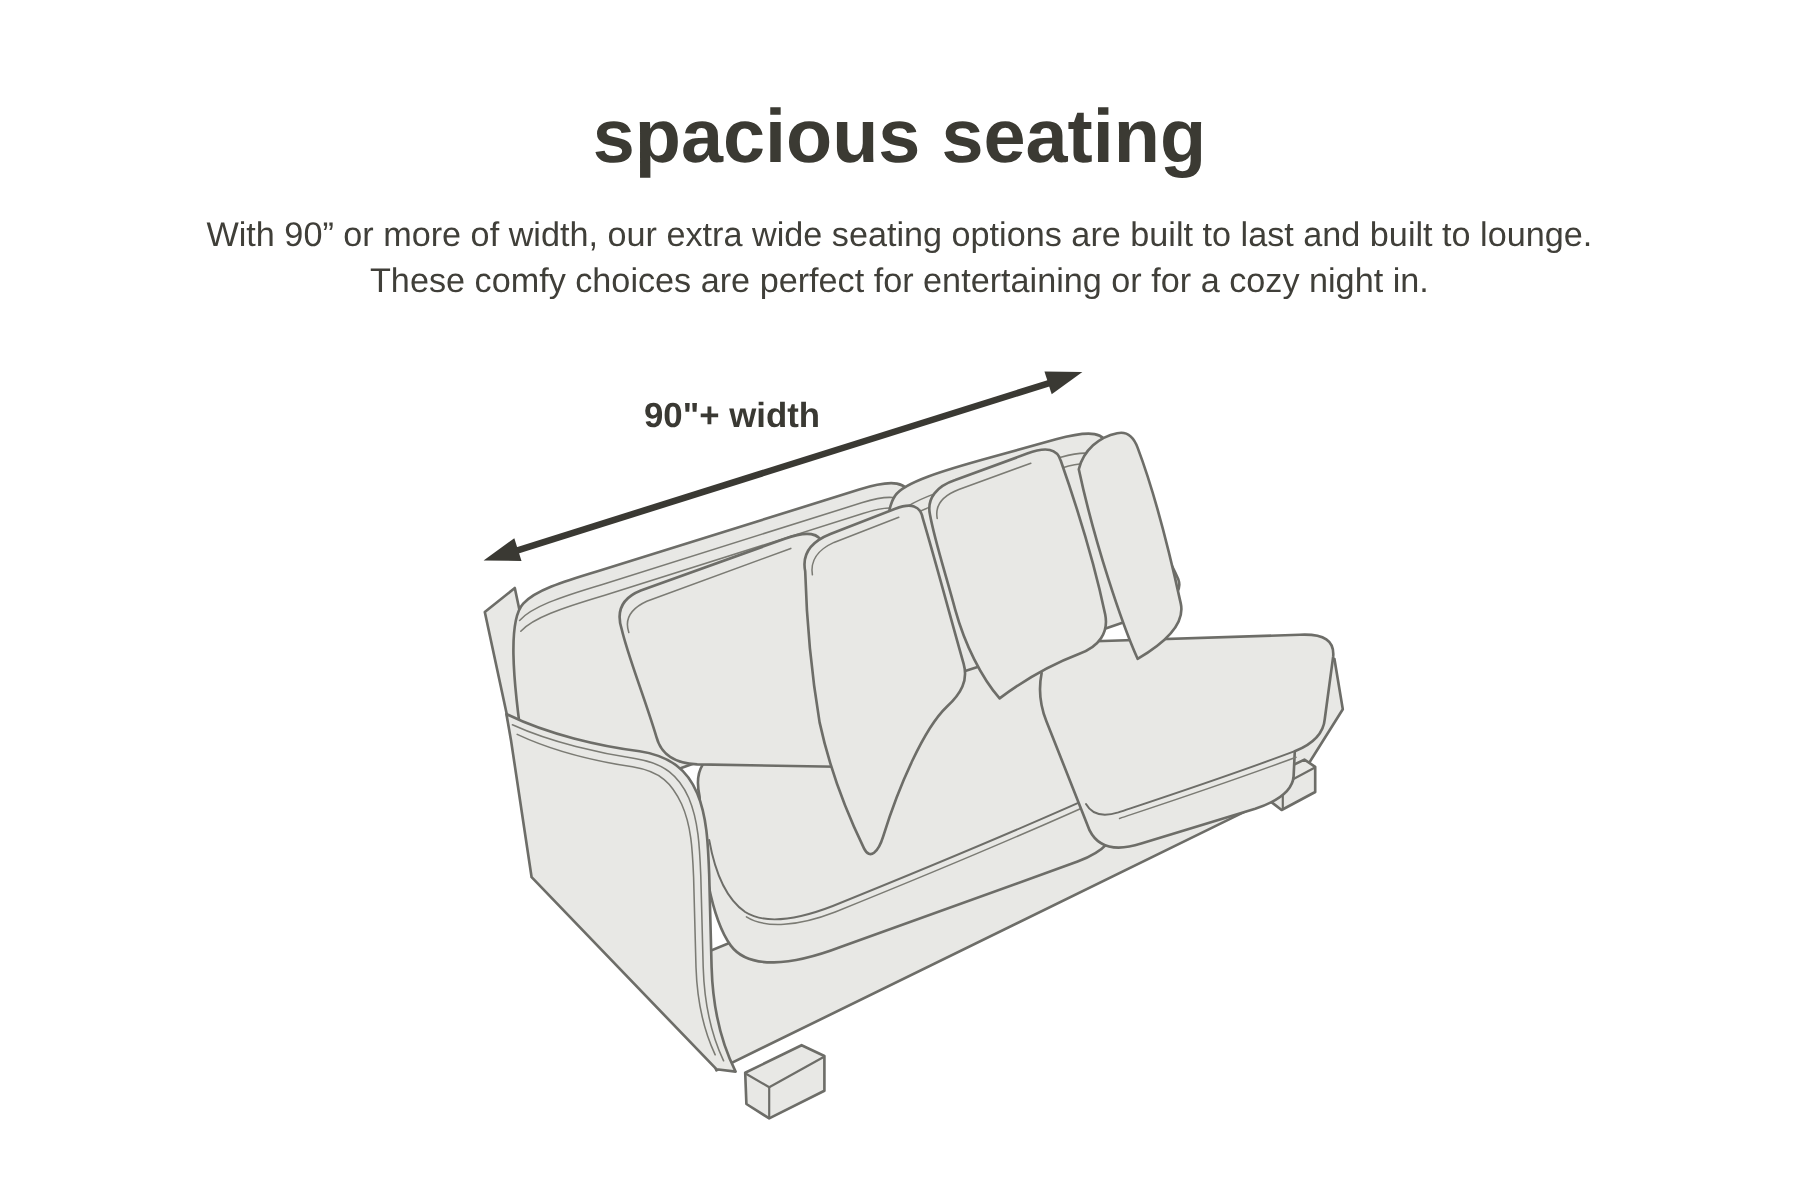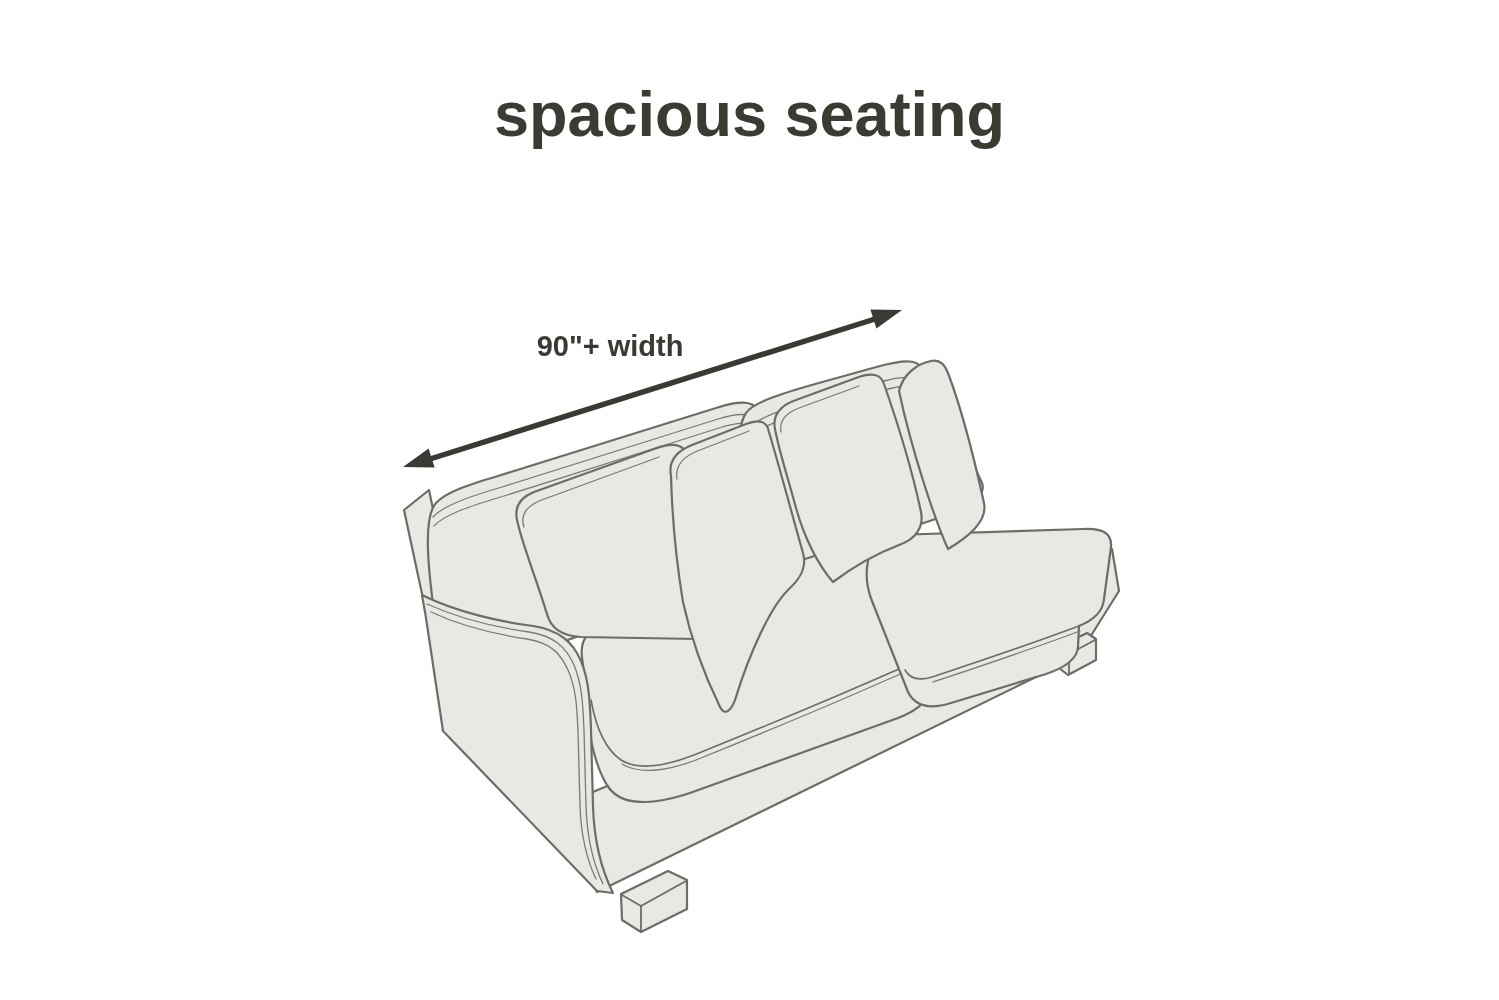--- a/index.html
+++ b/index.html
@@ -38,20 +38,24 @@
     font-size:29px;font-weight:700;fill:#3a3933;
   }
 </style>
 </head>
 <body>
 
 <div class="canvas">
 
   <h1 class="title">spacious seating</h1>
 
+  <div class="description">
+    <span>With 90” or more of width, our extra wide seating options are built to last and built to lounge.</span>
+    <span>These comfy choices are perfect for entertaining or for a cozy night in.</span>
+  </div>
 
   <div class="figure">
     <svg width="1499" height="1000" viewBox="0 0 1499 1000">
 
       <g>
 
         <path class="sofa-part" d="M404,510 L429,490 L452,599 L427,617 Z"></path>
 
         <path class="sofa-part" d="M437,632 C426,560 424,516 436,503 C446,492 468,485 498,476 L716,408 C744,399 757,401 760,416 L766,540 C767,562 756,572 733,581 L492,667 C464,676 443,665 437,632 Z"></path>
         <path class="piping" d="M433,517 C443,506 465,498 502,487 L718,419 C741,412 752,413 755,423"></path>

